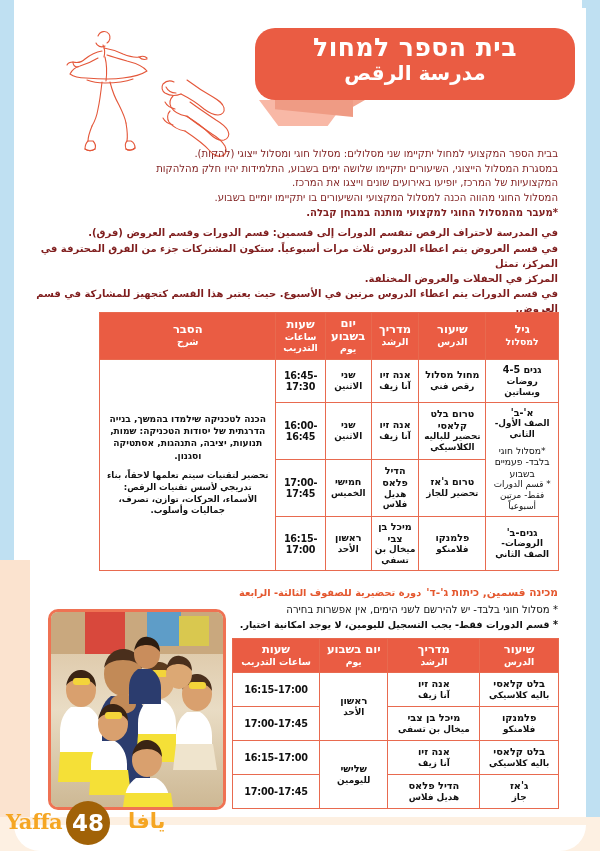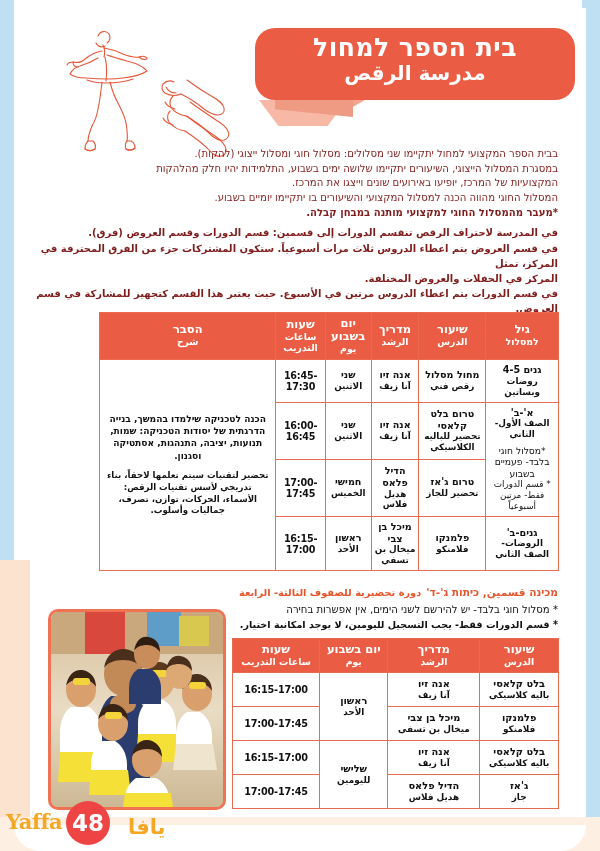--- a/index.html
+++ b/index.html
@@ -134,25 +134,25 @@
   .photo svg{display:block;}
 
   
   .footer{position:absolute;left:0;bottom:6px;width:230px;height:46px;}
   .f-yaffa{
     position:absolute;left:6px;top:10px;font-size:21px;font-weight:bold;
     color:#f5a623;font-family:"DejaVu Serif","Liberation Serif",serif;
     letter-spacing:-.5px;
   }
   .f-ar{
-    position:absolute;left:128px;top:16px;font-size:21px;font-weight:bold;color:#f5a623;
+    position:absolute;left:128px;top:10px;font-size:21px;font-weight:bold;color:#f5a623;
   }
   .f-circle{
     position:absolute;left:66px;top:2px;width:44px;height:44px;border-radius:50%;
-    background:#ef4444;color:#fff;font-size:23px;font-weight:bold;
+    background:#a16207;color:#fff;font-size:23px;font-weight:bold;
     display:flex;align-items:center;justify-content:center;
     font-family:"DejaVu Sans","Liberation Sans",sans-serif;
   }
 </style>
 </head>
 <body>
 
 <div class="page">
   <div class="edge-left"></div>
   <div class="edge-right"></div>

